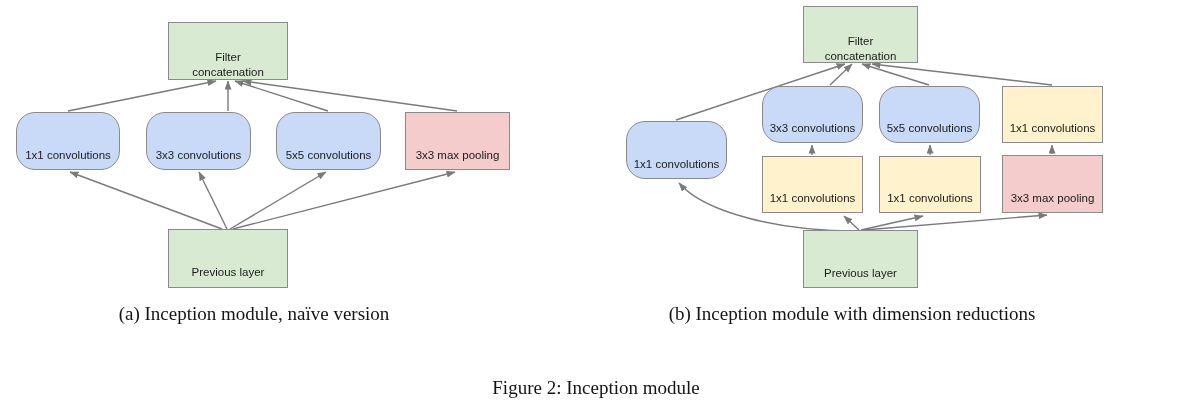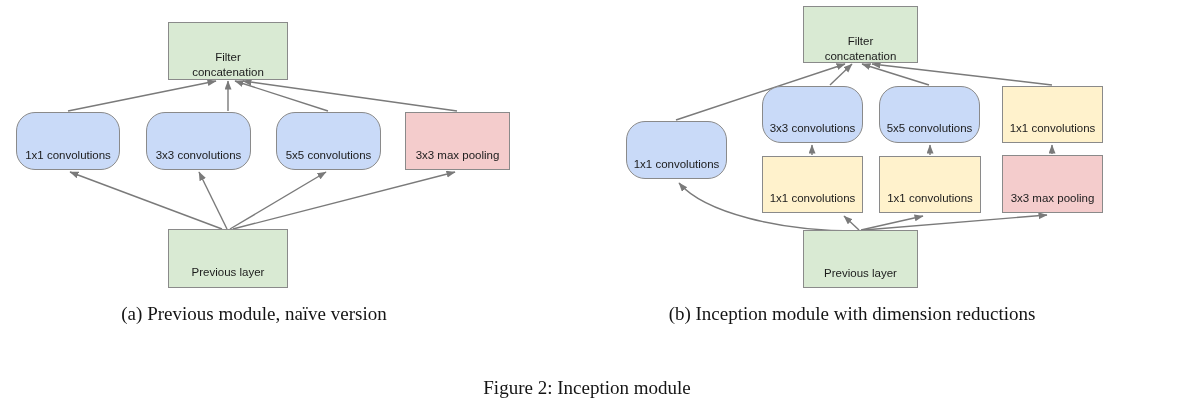--- a/index.html
+++ b/index.html
@@ -100,18 +100,18 @@
   <div class="box fill-yellow" style="left:879px;top:156px;width:102px;height:57px;">
     <span class="lbl">1x1 convolutions</span>
   </div>
   <div class="box fill-red" style="left:1002px;top:155px;width:101px;height:58px;">
     <span class="lbl">3x3 max pooling</span>
   </div>
   <div class="box fill-green" style="left:803px;top:230px;width:115px;height:58px;">
     <span class="lbl">Previous layer</span>
   </div>
 
-  <div class="caption" style="left:54px;top:303px;width:400px;">(a) Previous module, naïve version</div>
+  <div class="caption" style="left:54px;top:303px;width:400px;">(a) Inception module, naïve version</div>
   <div class="caption" style="left:652px;top:303px;width:400px;">(b) Inception module with dimension reductions</div>
-  <div class="caption" style="left:387px;top:377px;width:400px;">Figure 2: Inception module</div>
+  <div class="caption" style="left:396px;top:377px;width:400px;">Figure 2: Inception module</div>
   <div class="watermark" style="left:1032px;top:388px;margin-top:40px;">CSDN @小陈phd</div>
 
 </div>
 
 </body></html>

